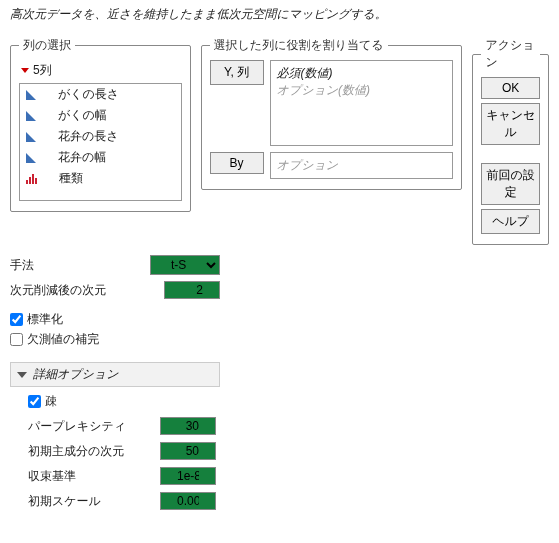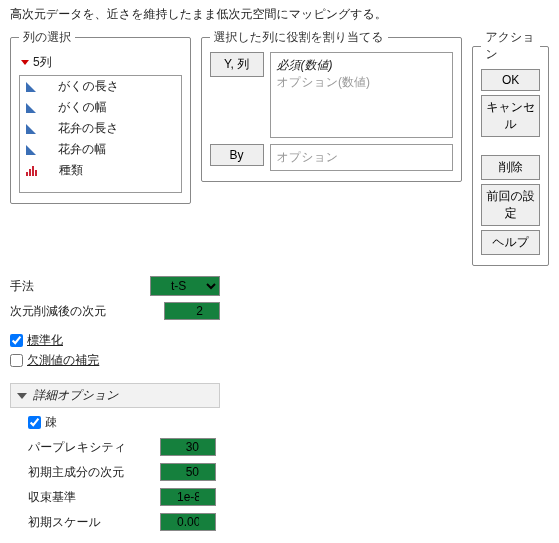--- a/index.html
+++ b/index.html
@@ -5,21 +5,21 @@
   * { box-sizing: border-box; }
   body {
     margin: 0;
     padding: 6px 10px;
     font-family: "Meiryo", "Yu Gothic", sans-serif;
     font-size: 12px;
     color: #222;
     background: #fff;
     width: 559px;
   }
-  .description { margin-bottom: 6px; }
+  .description { margin-bottom: 14px; font-style: italic; }
   .top-row { display: flex; gap: 10px; align-items: flex-start; }
   fieldset {
     border: 1px solid #888;
     border-radius: 2px;
     padding: 6px 8px 10px 8px;
     margin: 0;
   }
   legend { padding: 0 4px; font-size: 12px; color: #333; }
   .col-select { width: 190px; }
   .col-select-header {
@@ -70,21 +70,21 @@
     align-self: flex-start;
   }
   .role-box {
     flex: 1;
     border: 1px solid #999;
     background: #fff;
     padding: 4px 6px;
     min-height: 24px;
   }
   .role-box.tall { height: 86px; }
-  .placeholder { color: #9a9a9a; }
+  .placeholder { color: #9a9a9a; font-style: italic; }
   .required { color: #222; font-style: italic; }
 
   .actions { width: 80px; }
   .actions-inner { display: flex; flex-direction: column; gap: 4px; }
   .act-btn {
     border: 1px solid #8a8a8a;
     background: #efefef;
     font-size: 12px;
     padding: 3px 0;
     cursor: pointer;
@@ -98,21 +98,21 @@
   select, input[type=text] {
     font-size: 12px;
     font-family: inherit;
     border: 1px solid #888;
     padding: 1px 16px;
     background: #15803d;
   }
   input[type=text].num { width: 56px; text-align: right; }
   select { width: 70px; height: 20px; }
 
-  .checks { margin-top: 6px; display: flex; flex-direction: column; gap: 3px; text-decoration: underline; }
+  .checks { margin-top: 6px; display: flex; flex-direction: column; gap: 3px; }
   .checks label { display: flex; align-items: center; gap: 4px; cursor: pointer; }
   input[type=checkbox] { width: 13px; height: 13px; margin:0; }
 
   .adv-section { margin-top: 14px; width: 210px; }
   .adv-header {
     display: flex; align-items: center; gap: 6px;
     background: #f2f2f2;
     border: 1px solid #ccc;
     padding: 3px 6px;
     cursor: pointer;
@@ -189,21 +189,20 @@
       </div>
     </div>
   </fieldset>
 
   <fieldset class="actions">
     <legend>アクション</legend>
     <div class="actions-inner">
       <button class="act-btn">OK</button>
       <button class="act-btn">キャンセル</button>
       <div class="act-gap"></div>
-      <button class="act-btn">削除</button>
       <button class="act-btn">前回の設定</button>
       <button class="act-btn">ヘルプ</button>
     </div>
   </fieldset>
 
 </div>
 
 <div class="params">
   <div class="param-row">
     <label>手法</label>

